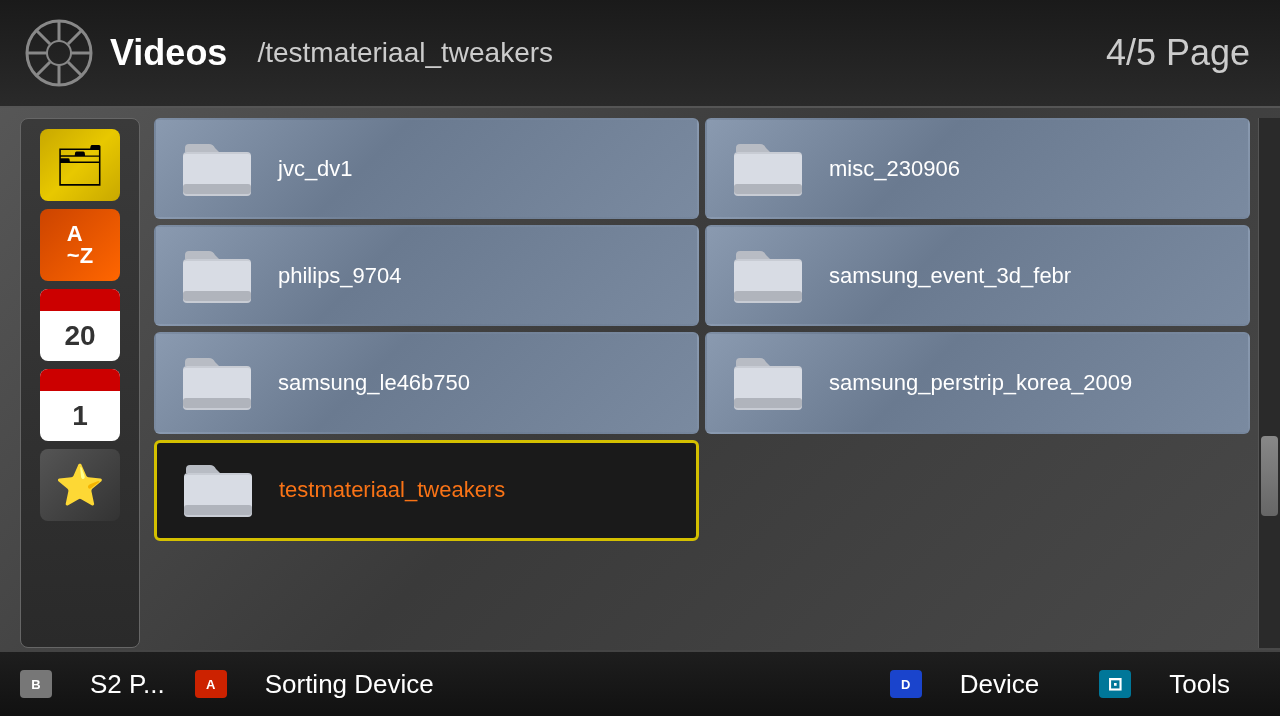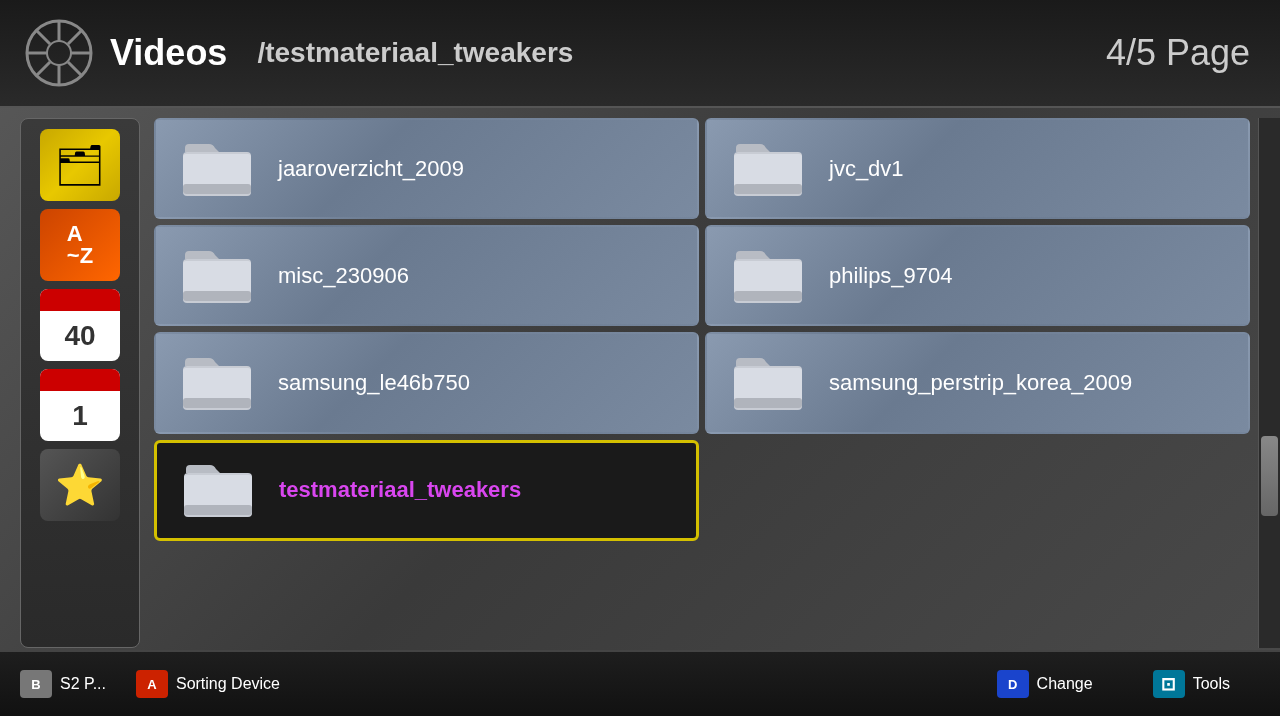--- a/index.html
+++ b/index.html
@@ -40,21 +40,20 @@
     .header-title {
       font-size: 36px;
       font-weight: bold;
       color: #ffffff;
       margin-right: 30px;
     }
 
     .header-path {
       font-size: 28px;
       color: #cccccc;
-      font-weight: bold;
     }
 
     .header-page {
       position: absolute;
       right: 30px;
       font-size: 36px;
       color: #cccccc;
     }
 
     
@@ -213,22 +212,22 @@
       height: 58px;
     }
 
     .folder-name {
       font-size: 22px;
       color: #ffffff;
       font-weight: normal;
     }
 
     .folder-item.selected .folder-name {
-      font-weight: bold;
-      color: #d946ef;
+      font-weight: normal;
+      color: #f97316;
     }
 
     
     .scrollbar {
       position: absolute;
       right: 0;
       top: 118px;
       bottom: 68px;
       width: 22px;
       background: #2a2a2a;
@@ -277,22 +276,23 @@
       font-weight: bold;
       color: white;
     }
 
     .btn-badge.gray { background: #777; }
     .btn-badge.red { background: #cc2200; }
     .btn-badge.blue { background: #1a44cc; }
     .btn-badge.teal { background: #007799; }
 
     .btn-label {
-      font-size: 16px;
+      font-size: 26px;
       color: #ffffff;
+      margin-left: 30px;
     }
 
     .footer-right {
       margin-left: auto;
       display: flex;
       align-items: center;
       gap: 30px;
     }
   </style>
 </head>
@@ -323,46 +323,35 @@
   <div class="sidebar-item active">
     <span class="sidebar-item-folder-icon">🗂</span>
   </div>
 
   <div class="sidebar-item-az">
     <span>A<br>~Z</span>
   </div>
 
   <div class="sidebar-item-cal30">
     <div class="cal-header"></div>
-    <div class="cal-body">40</div>
+    <div class="cal-body">20</div>
   </div>
 
   <div class="sidebar-item-cal1">
     <div class="cal-header"></div>
     <div class="cal-body">1</div>
   </div>
 
   <div class="sidebar-item-star">
     <span>⭐</span>
   </div>
 </div>
 
 <div class="main">
   <div class="folder-grid" id="folder-grid">
-  <div class="folder-item">
-        <div class="folder-icon-wrap">
-          <svg viewBox="0 0 72 58" class="folder-icon-svg">
-            <rect x="2" y="12" width="68" height="44" rx="4" fill="#c8ccd4"></rect>
-            <path d="M4 12 L4 8 Q4 4 8 4 L28 4 Q32 4 34 8 L38 12 Z" fill="#b8bcc4"></path>
-            <rect x="2" y="14" width="68" height="40" rx="3" fill="#d8dcE4"></rect>
-            <rect x="2" y="44" width="68" height="10" rx="3" fill="#b0b4bc"></rect>
-          </svg>
-        </div>
-        <span class="folder-name">jaaroverzicht_2009</span>
-      </div>
       <div class="folder-item">
         <div class="folder-icon-wrap">
           <svg viewBox="0 0 72 58" class="folder-icon-svg">
             <rect x="2" y="12" width="68" height="44" rx="4" fill="#c8ccd4"></rect>
             <path d="M4 12 L4 8 Q4 4 8 4 L28 4 Q32 4 34 8 L38 12 Z" fill="#b8bcc4"></path>
             <rect x="2" y="14" width="68" height="40" rx="3" fill="#d8dcE4"></rect>
             <rect x="2" y="44" width="68" height="10" rx="3" fill="#b0b4bc"></rect>
           </svg>
         </div>
         <span class="folder-name">jvc_dv1</span>
@@ -381,20 +370,31 @@
       <div class="folder-item">
         <div class="folder-icon-wrap">
           <svg viewBox="0 0 72 58" class="folder-icon-svg">
             <rect x="2" y="12" width="68" height="44" rx="4" fill="#c8ccd4"></rect>
             <path d="M4 12 L4 8 Q4 4 8 4 L28 4 Q32 4 34 8 L38 12 Z" fill="#b8bcc4"></path>
             <rect x="2" y="14" width="68" height="40" rx="3" fill="#d8dcE4"></rect>
             <rect x="2" y="44" width="68" height="10" rx="3" fill="#b0b4bc"></rect>
           </svg>
         </div>
         <span class="folder-name">philips_9704</span>
+      </div>
+      <div class="folder-item">
+        <div class="folder-icon-wrap">
+          <svg viewBox="0 0 72 58" class="folder-icon-svg">
+            <rect x="2" y="12" width="68" height="44" rx="4" fill="#c8ccd4"></rect>
+            <path d="M4 12 L4 8 Q4 4 8 4 L28 4 Q32 4 34 8 L38 12 Z" fill="#b8bcc4"></path>
+            <rect x="2" y="14" width="68" height="40" rx="3" fill="#d8dcE4"></rect>
+            <rect x="2" y="44" width="68" height="10" rx="3" fill="#b0b4bc"></rect>
+          </svg>
+        </div>
+        <span class="folder-name">samsung_event_3d_febr</span>
       </div>
       <div class="folder-item">
         <div class="folder-icon-wrap">
           <svg viewBox="0 0 72 58" class="folder-icon-svg">
             <rect x="2" y="12" width="68" height="44" rx="4" fill="#c8ccd4"></rect>
             <path d="M4 12 L4 8 Q4 4 8 4 L28 4 Q32 4 34 8 L38 12 Z" fill="#b8bcc4"></path>
             <rect x="2" y="14" width="68" height="40" rx="3" fill="#d8dcE4"></rect>
             <rect x="2" y="44" width="68" height="10" rx="3" fill="#b0b4bc"></rect>
           </svg>
         </div>
@@ -434,20 +434,20 @@
     <div class="btn-badge gray">B</div>
     <span class="btn-label">S2 P...</span>
   </div>
   <div class="footer-btn">
     <div class="btn-badge red">A</div>
     <span class="btn-label">Sorting Device</span>
   </div>
   <div class="footer-right">
     <div class="footer-btn">
       <div class="btn-badge blue">D</div>
-      <span class="btn-label">Change</span>
+      <span class="btn-label">Device</span>
     </div>
     <div class="footer-btn">
       <div class="btn-badge teal" style="font-size:18px;">⊡</div>
       <span class="btn-label">Tools</span>
     </div>
   </div>
 </div>
 
 </body></html>

